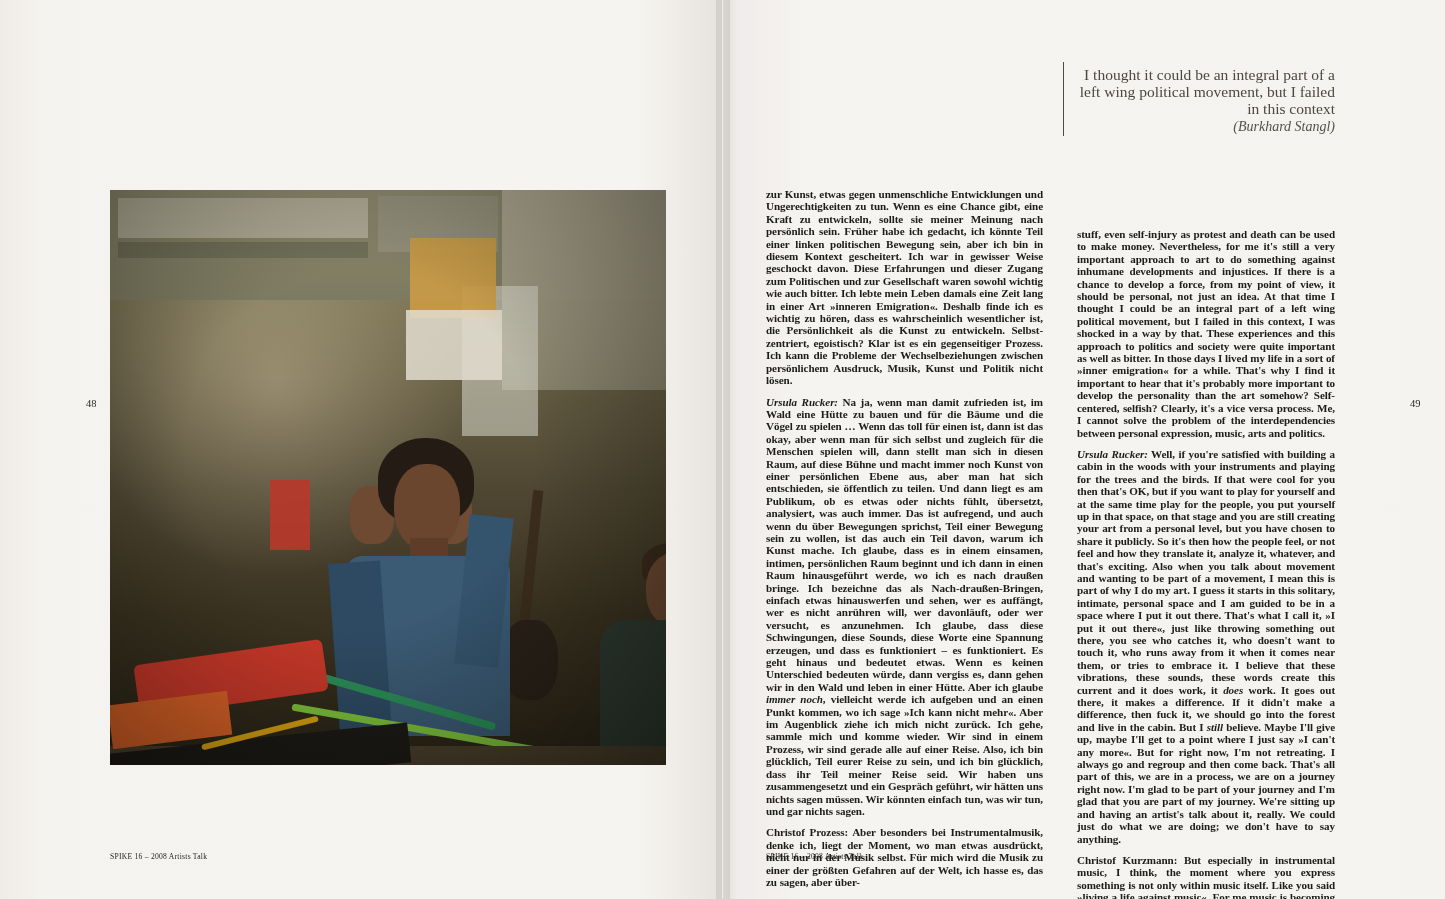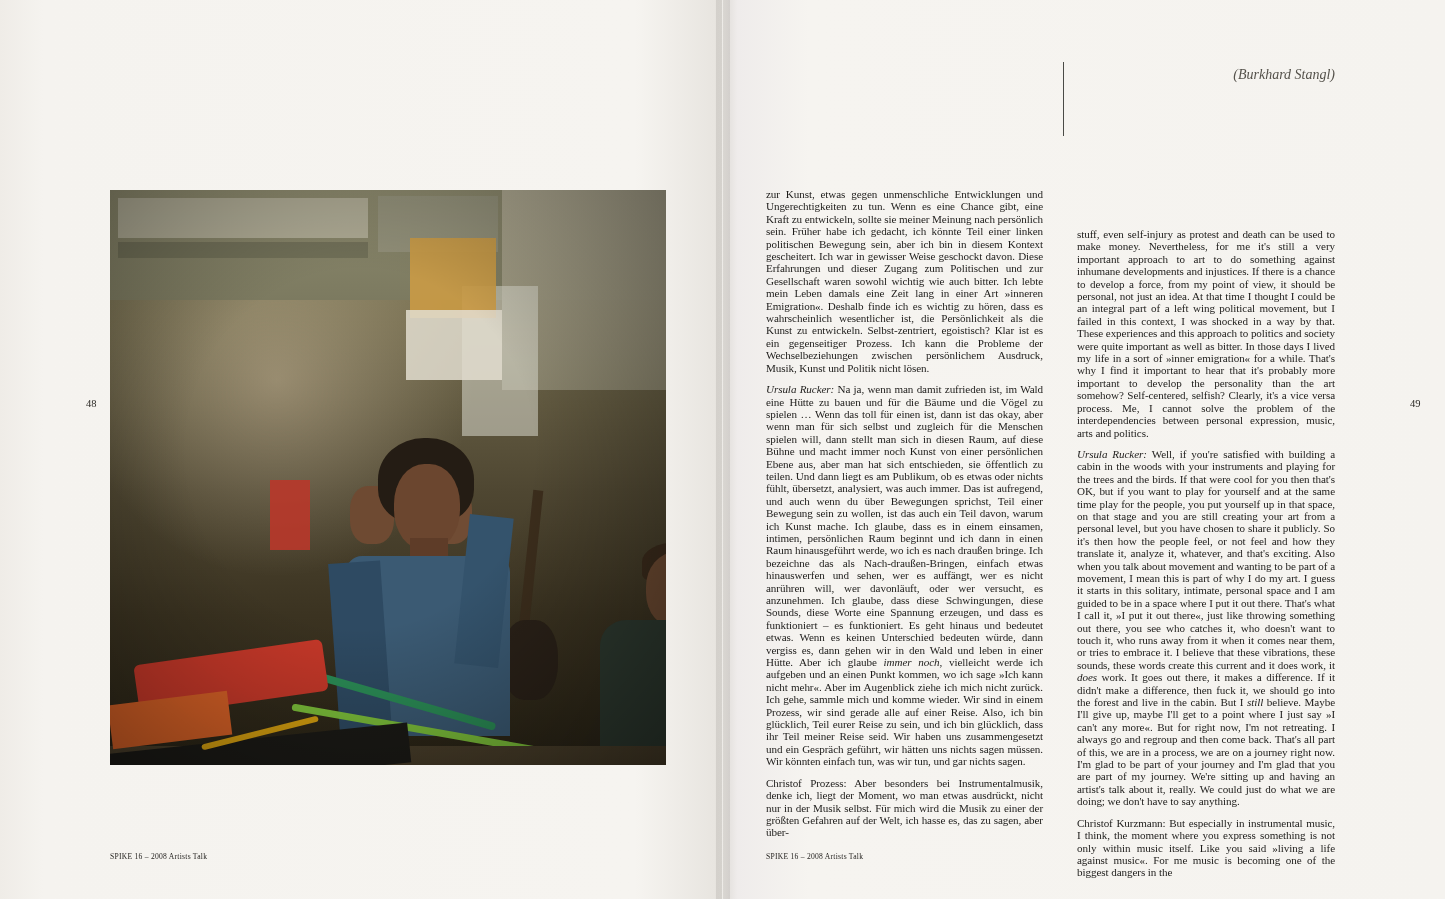--- a/index.html
+++ b/index.html
@@ -114,21 +114,21 @@
   
   .col {
     position: absolute;
     font-family: "Liberation Serif", serif;
     font-size: 11.1px;
     line-height: 12.4px;
     text-align: justify;
     color: #1d1c1a;
     letter-spacing: -0.08px;
   }
-  .col p { margin: 0 0 9px 0; }
+  .col p { margin: 0 0 9px 0; font-weight: bold; }
   .col p:last-child { margin-bottom: 0; }
   em { font-style: italic; }
 
   .col-1 { left: 766px; top: 188px; width: 277px; }
   .col-2 { left: 1077px; top: 188px; width: 258px; margin-top: 40px; }
 
   
   .quote-rule {
     position: absolute;
     left: 1063px;
@@ -218,20 +218,21 @@
       <div class="ph gear-orange"></div>
       <div class="ph gear-board"></div>
       <div class="ph cable-c"></div>
 
       <div class="vignette"></div>
     </div>
   </div>
 
   <div class="quote-rule"></div>
   <div class="pull-quote">
+    <span>I thought it could be an integral part of a left wing political movement, but I failed in this context</span>
     <span class="attrib">(Burkhard Stangl)</span>
   </div>
 
   <div class="col col-1">
     <p>zur Kunst, etwas gegen unmenschliche Entwicklungen und Ungerechtigkeiten zu tun. Wenn es eine Chance gibt, eine Kraft zu entwickeln, sollte sie meiner Meinung nach persönlich sein. Früher habe ich gedacht, ich könnte Teil einer linken politischen Bewegung sein, aber ich bin in diesem Kontext gescheitert. Ich war in gewisser Weise geschockt davon. Diese Erfahrungen und dieser Zugang zum Politischen und zur Gesellschaft waren sowohl wichtig wie auch bitter. Ich lebte mein Leben damals eine Zeit lang in einer Art »inneren Emigration«. Deshalb finde ich es wichtig zu hören, dass es wahrscheinlich wesentlicher ist, die Persönlichkeit als die Kunst zu entwickeln. Selbst-zentriert, egoistisch? Klar ist es ein gegenseitiger Prozess. Ich kann die Probleme der Wechselbeziehungen zwischen persönlichem Ausdruck, Musik, Kunst und Politik nicht lösen.</p>
     <p><em>Ursula Rucker:</em> Na ja, wenn man damit zufrieden ist, im Wald eine Hütte zu bauen und für die Bäume und die Vögel zu spielen … Wenn das toll für einen ist, dann ist das okay, aber wenn man für sich selbst und zugleich für die Menschen spielen will, dann stellt man sich in diesen Raum, auf diese Bühne und macht immer noch Kunst von einer persönlichen Ebene aus, aber man hat sich entschieden, sie öffentlich zu teilen. Und dann liegt es am Publikum, ob es etwas oder nichts fühlt, übersetzt, analysiert, was auch immer. Das ist aufregend, und auch wenn du über Bewegungen sprichst, Teil einer Bewegung sein zu wollen, ist das auch ein Teil davon, warum ich Kunst mache. Ich glaube, dass es in einem einsamen, intimen, persönlichen Raum beginnt und ich dann in einen Raum hinausgeführt werde, wo ich es nach draußen bringe. Ich bezeichne das als Nach-draußen-Bringen, einfach etwas hinauswerfen und sehen, wer es auffängt, wer es nicht anrühren will, wer davonläuft, oder wer versucht, es anzunehmen. Ich glaube, dass diese Schwingungen, diese Sounds, diese Worte eine Spannung erzeugen, und dass es funktioniert – es funktioniert. Es geht hinaus und bedeutet etwas. Wenn es keinen Unterschied bedeuten würde, dann vergiss es, dann gehen wir in den Wald und leben in einer Hütte. Aber ich glaube <em>immer noch</em>, vielleicht werde ich aufgeben und an einen Punkt kommen, wo ich sage »Ich kann nicht mehr«. Aber im Augenblick ziehe ich mich nicht zurück. Ich gehe, sammle mich und komme wieder. Wir sind in einem Prozess, wir sind gerade alle auf einer Reise. Also, ich bin glücklich, Teil eurer Reise zu sein, und ich bin glücklich, dass ihr Teil meiner Reise seid. Wir haben uns zusammengesetzt und ein Gespräch geführt, wir hätten uns nichts sagen müssen. Wir könnten einfach tun, was wir tun, und gar nichts sagen.</p>
     <p>Christof Prozess: Aber besonders bei Instrumentalmusik, denke ich, liegt der Moment, wo man etwas ausdrückt, nicht nur in der Musik selbst. Für mich wird die Musik zu einer der größten Gefahren auf der Welt, ich hasse es, das zu sagen, aber über-</p>
   </div>
 
   <div class="col col-2">

